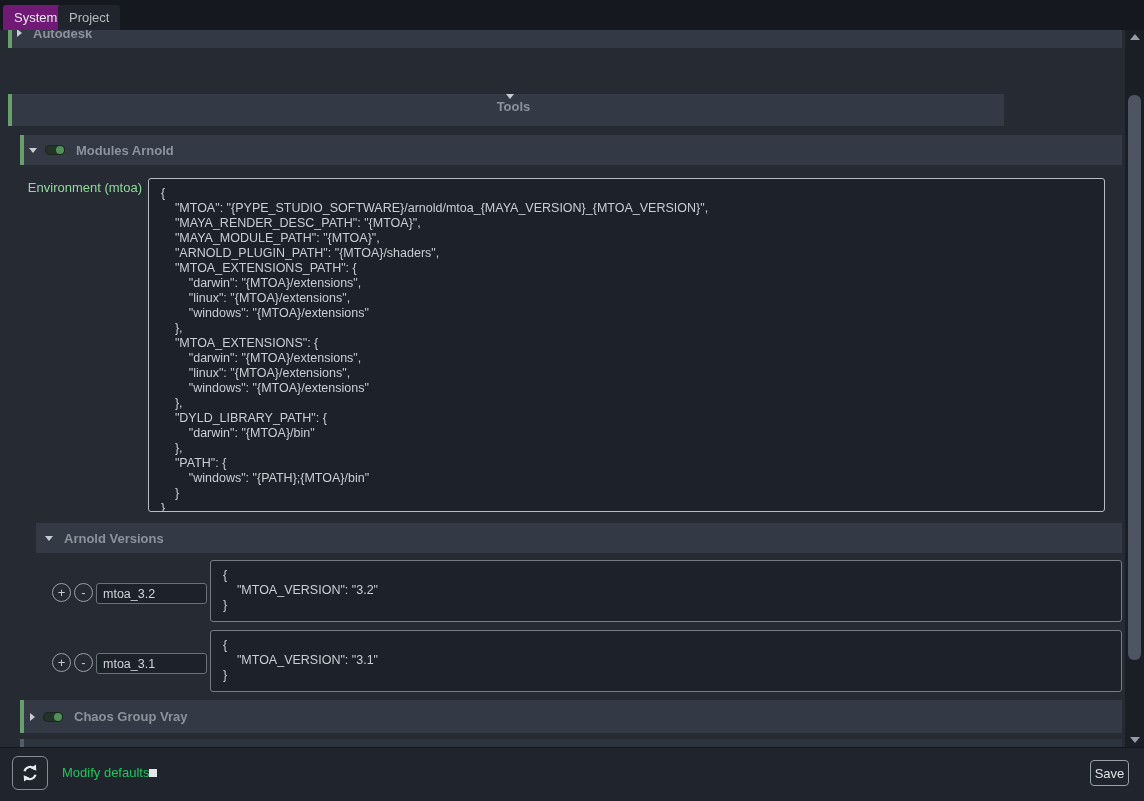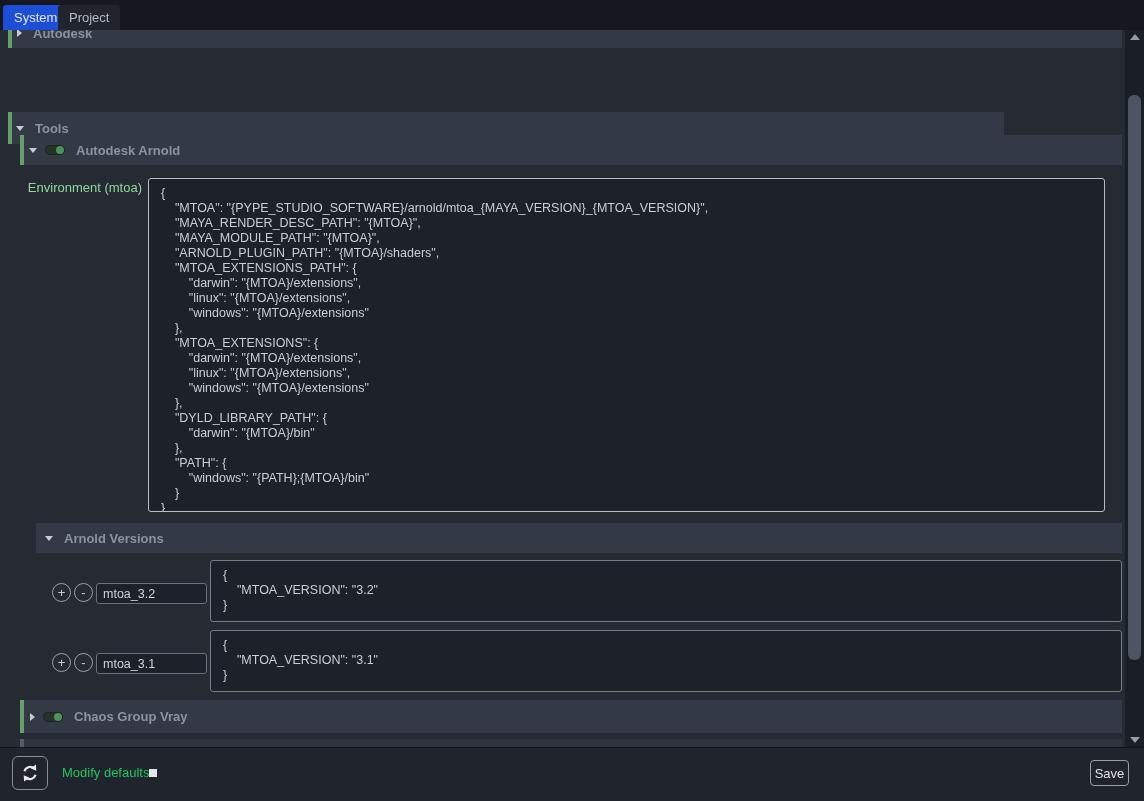--- a/index.html
+++ b/index.html
@@ -3,21 +3,21 @@
 <meta charset="utf-8">
 <style>
   html,body{margin:0;padding:0;background:#10131a;}
   .screen{position:relative;width:1144px;height:801px;background:#262b33;overflow:hidden;
           font-family:"Liberation Sans",sans-serif;}
 
   
   .tabbar{position:absolute;left:0;top:0;width:1144px;height:30px;background:#15181e;z-index:6;}
   .tab{position:absolute;top:5px;height:25px;line-height:25px;padding:0 11px;font-size:13px;
        color:#b4bac2;background:#20252d;border-radius:3px 3px 0 0;cursor:default;}
-  .tab.active{background:#1d4ed8;color:#e4e7eb;}
+  .tab.active{background:#701a75;color:#e4e7eb;}
 
   
   .hdr{position:absolute;background:#333a45;display:flex;align-items:center;box-sizing:border-box;}
   .hdr .lbl{font-size:13px;font-weight:bold;color:#8d939d;}
   .bl-green{border-left:4px solid #67a06a;}
   .bl-gray{border-left:4px solid #4e555f;}
   .tri-down{width:0;height:0;border-left:4px solid transparent;border-right:4px solid transparent;
             border-top:5px solid #c8ccd2;}
   .tri-right{width:0;height:0;border-top:4px solid transparent;border-bottom:4px solid transparent;
              border-left:5px solid #c8ccd2;}
@@ -73,31 +73,31 @@
 <body>
 
 <div class="screen">
 
   <div class="hdr bl-green" style="left:8px;top:18px;width:1114px;height:30px;">
     <span class="tri-right" style="margin-left:5px;"></span>
     <span class="lbl" style="margin-left:11px;">Autodesk</span>
   </div>
 
 
-  <div class="hdr bl-green" style="left:8px;top:112px;width:996px;height:32px;">
+  <div class="hdr bl-green" style="left:8px;top:94px;width:996px;height:32px;flex-direction:column;">
     <span class="tri-down" style="margin-left:4px;"></span>
     <span class="lbl" style="margin-left:11px;">Tools</span>
   </div>
 
   <div class="hdr bl-green" style="left:20px;top:135px;width:1102px;height:30px;">
     <span class="tri-down" style="margin-left:5px;"></span>
     <span class="toggle" style="margin-left:8px;">
       <span class="knob"></span>
     </span>
-    <span class="lbl" style="margin-left:11px;">Autodesk Arnold</span>
+    <span class="lbl" style="margin-left:11px;">Modules Arnold</span>
   </div>
 
   <div class="env-label">Environment (mtoa)</div>
   <div class="code focused" style="left:148px;top:178px;width:957px;height:334px;">{
     "MTOA": "{PYPE_STUDIO_SOFTWARE}/arnold/mtoa_{MAYA_VERSION}_{MTOA_VERSION}",
     "MAYA_RENDER_DESC_PATH": "{MTOA}",
     "MAYA_MODULE_PATH": "{MTOA}",
     "ARNOLD_PLUGIN_PATH": "{MTOA}/shaders",
     "MTOA_EXTENSIONS_PATH": {
         "darwin": "{MTOA}/extensions",

